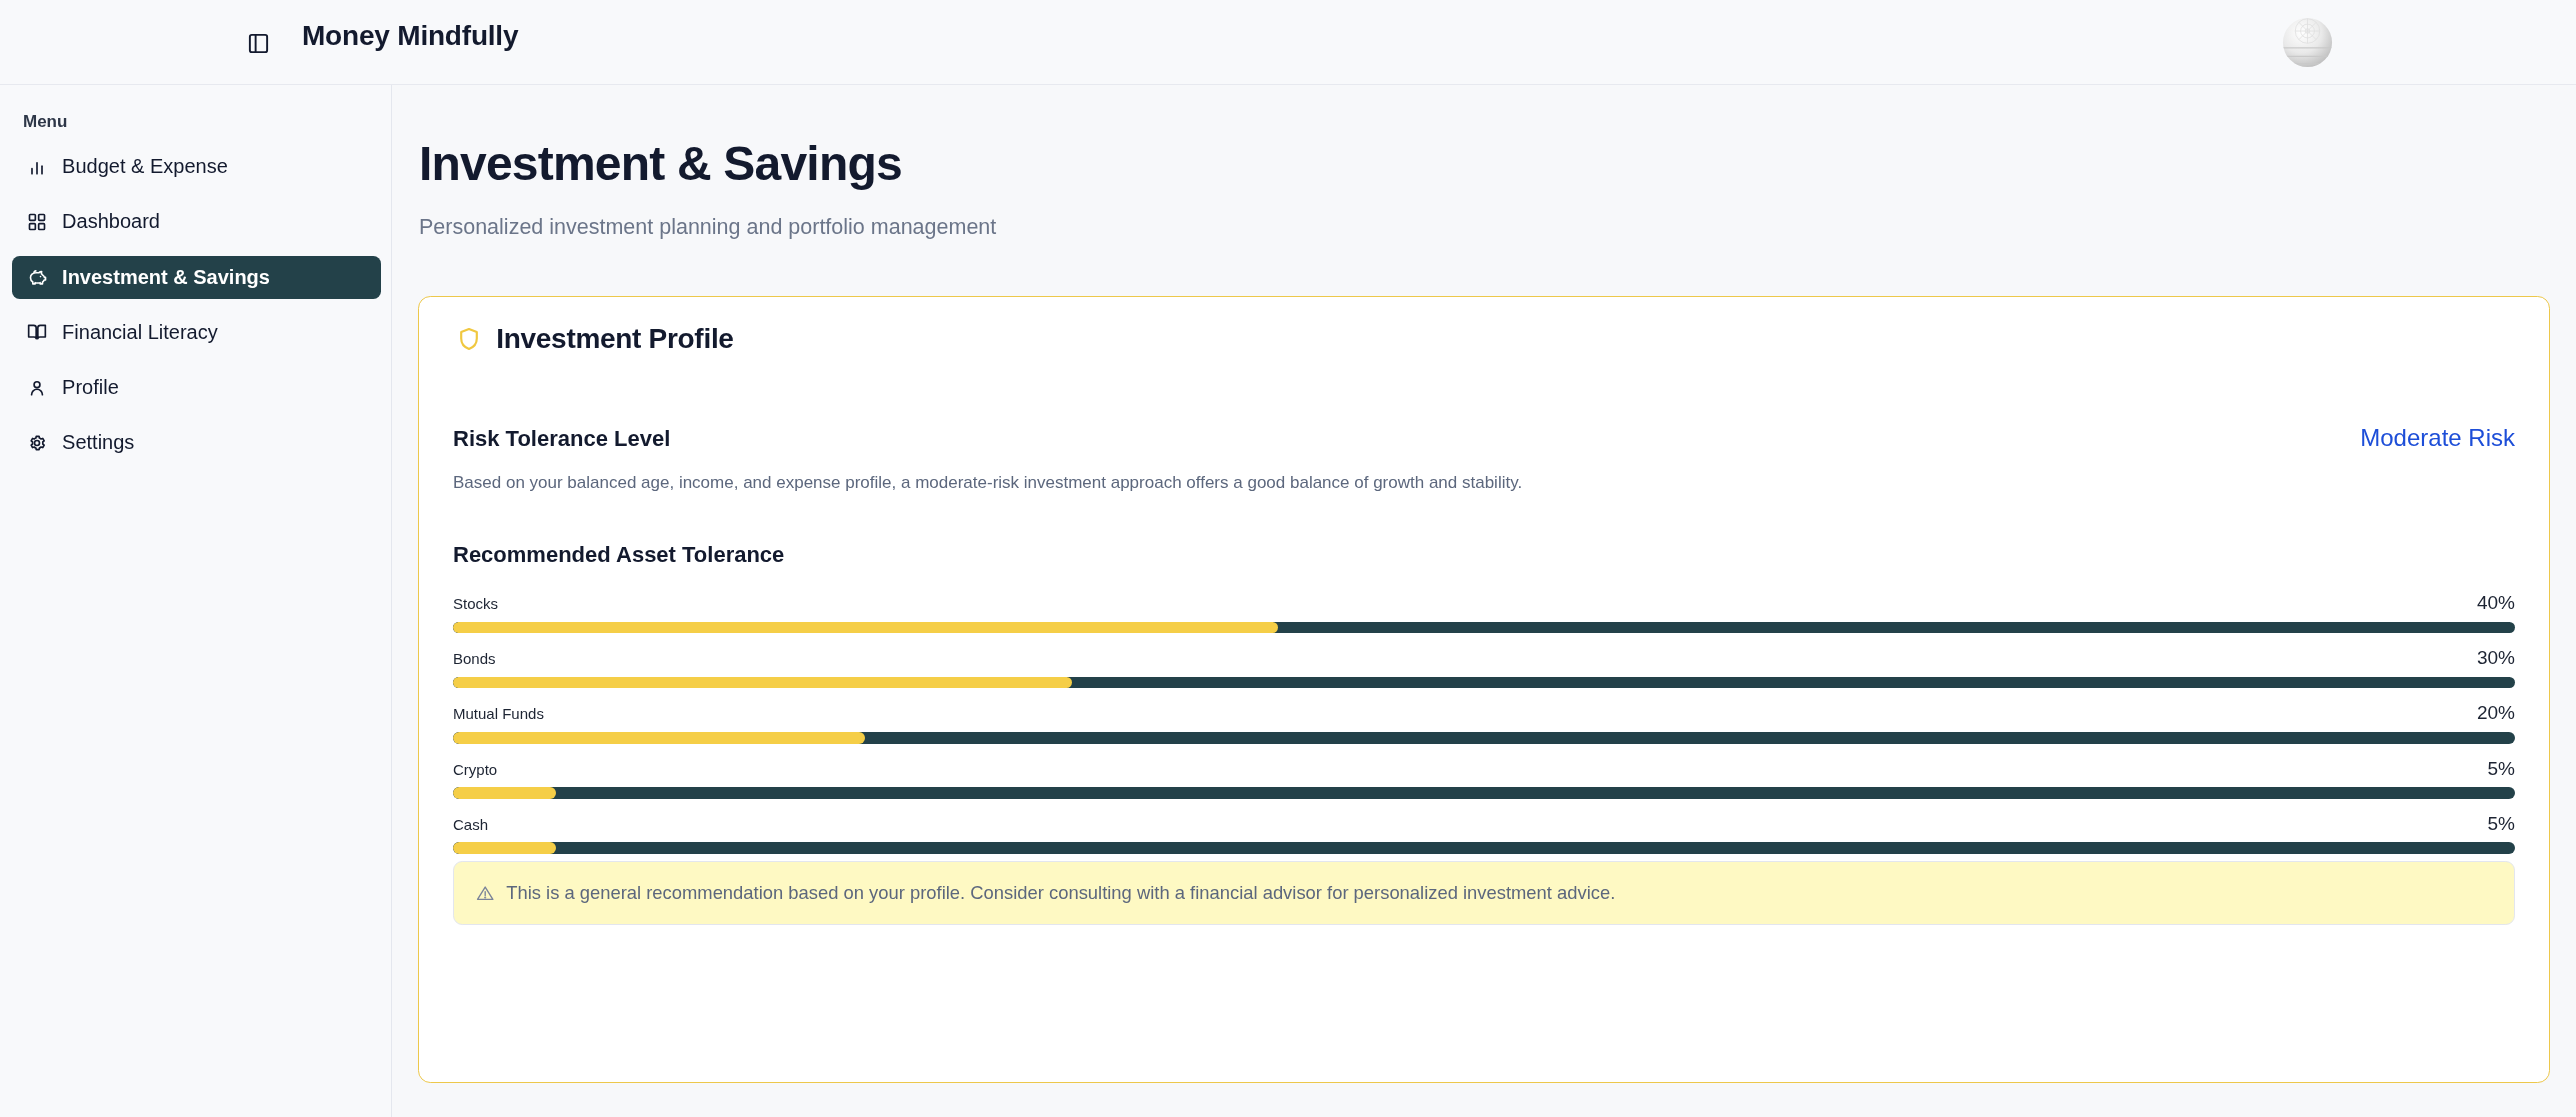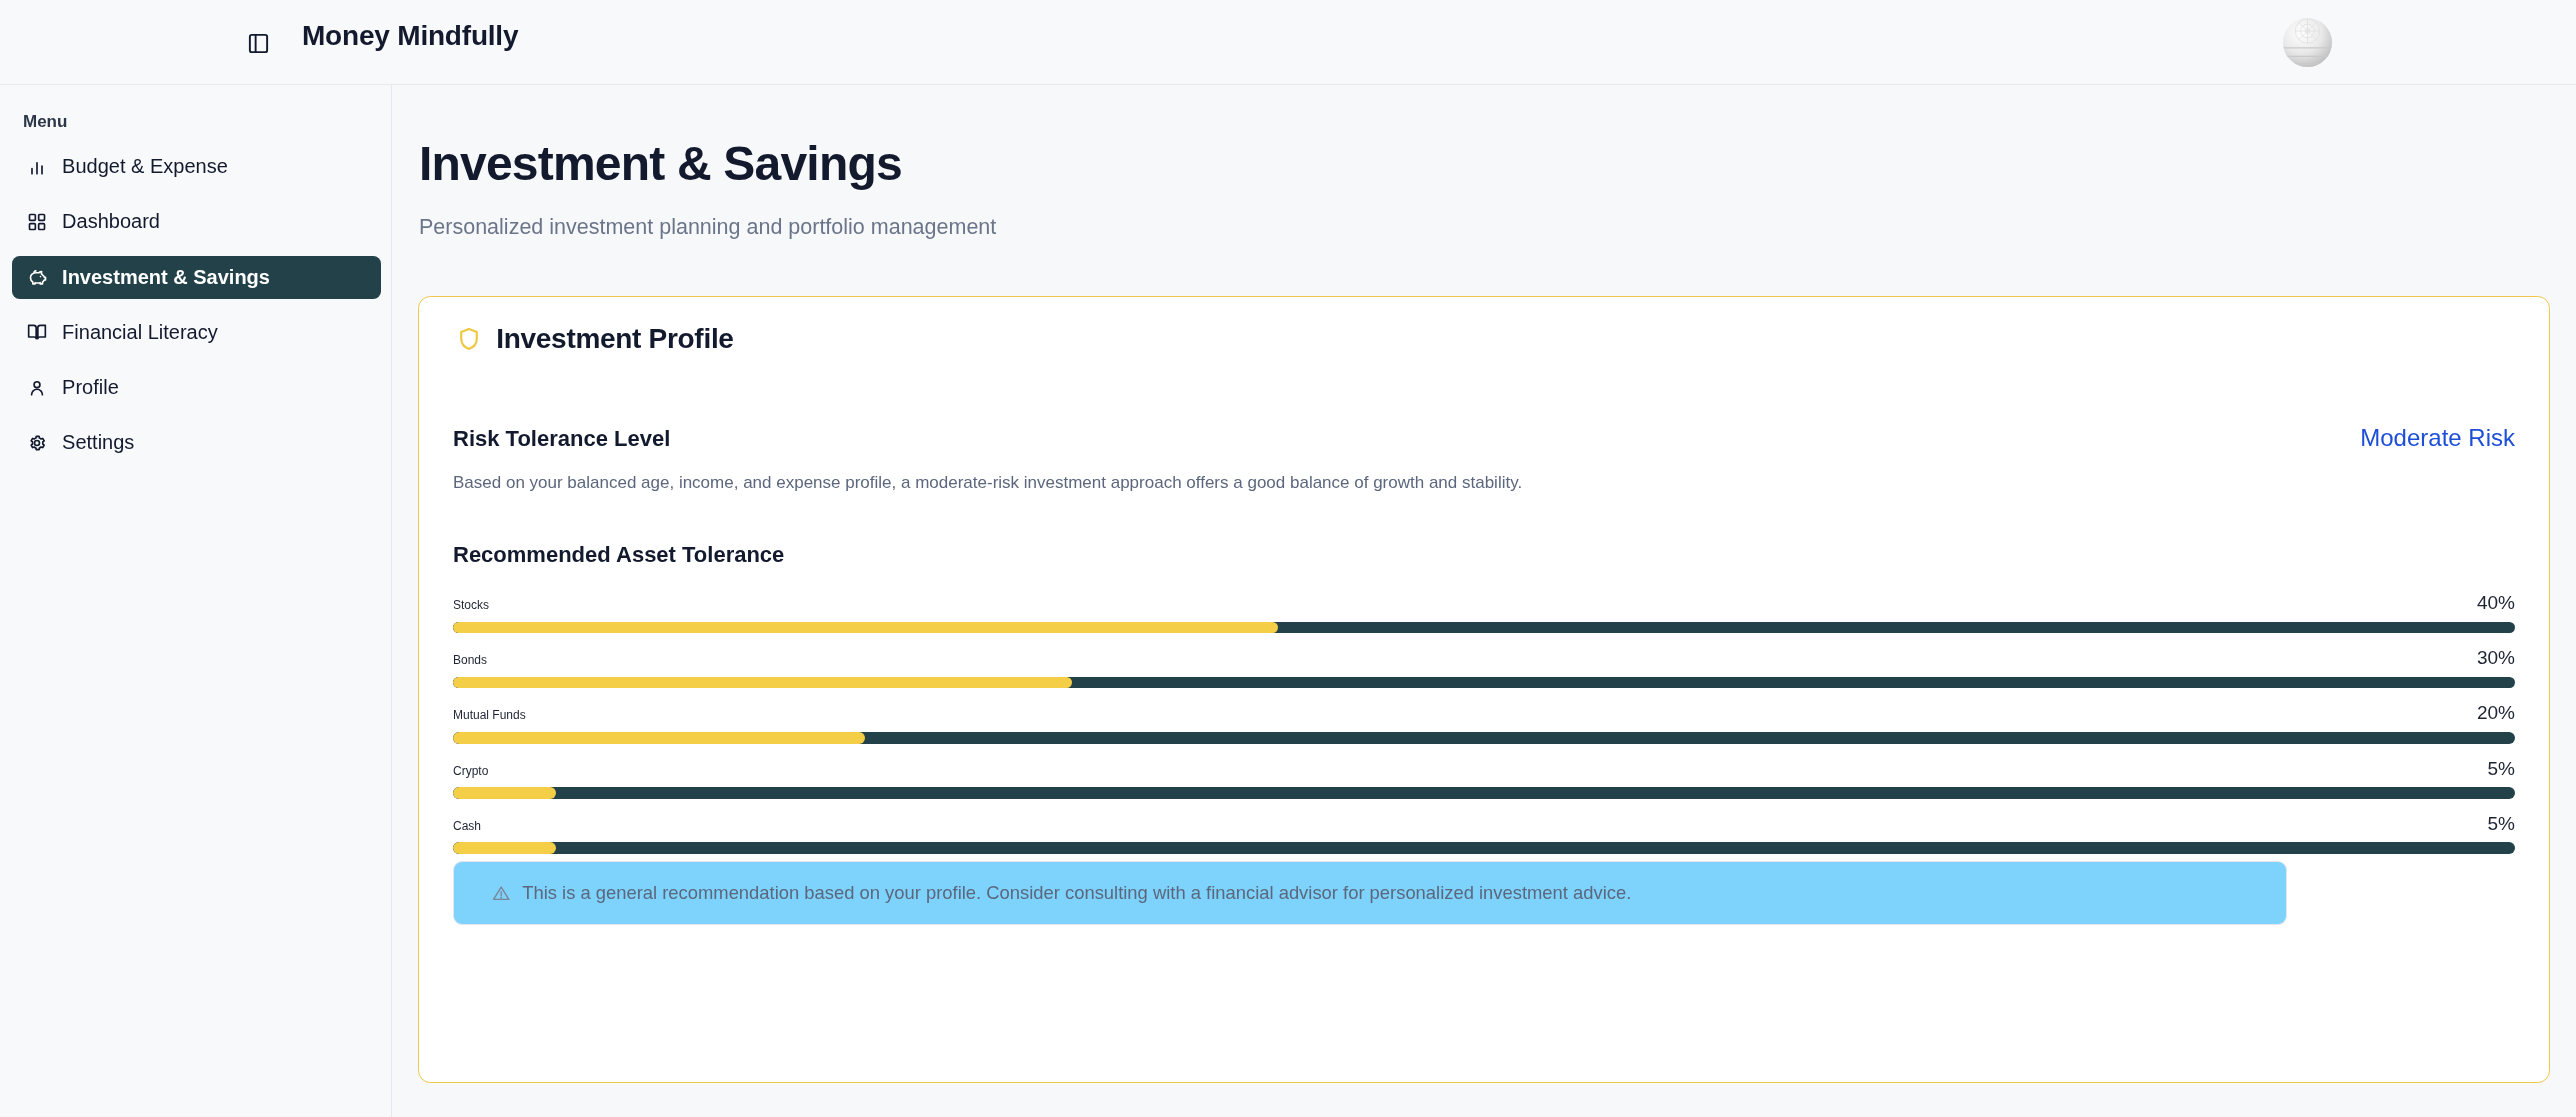--- a/index.html
+++ b/index.html
@@ -111,42 +111,42 @@
   .alloc-title {
     position: absolute; left: 34px; top: 245px;
     font-size: 22px; font-weight: bold; color: #131a2e;
   }
   .alloc-list { position: absolute; left: 34px; top: 295px; width: 2062px; }
   .alloc-row { margin-bottom: 14px; }
   .alloc-head {
     display: flex; justify-content: space-between; align-items: baseline;
     margin-bottom: 7.7px;
   }
-  .alloc-name { font-size: 12px; color: #1d2433; }
+  .alloc-name { font-size: 15px; color: #1d2433; }
   .alloc-pct { font-size: 19px; color: #1d2433; }
   .track {
     width: 100%; height: 11.5px;
     background: #234149;
     border-radius: 6.1px;
     overflow: hidden;
   }
   .fill {
     height: 100%;
     background: #f5ce47;
     border-radius: 6.1px;
   }
 
   .note {
     position: absolute; left: 34px; top: 564px;
-    width: 1834px; height: 64px;
-    background: #7dd3fc;
+    width: 2062px; height: 64px;
+    background: #fef9c3;
     border: 0.8px solid #e3e6ee;
     border-radius: 9.2px;
     display: flex; align-items: center;
-    padding-left: 36px;
+    padding-left: 20px;
   }
   .note .ico { width: 21.5px; height: 21.5px; margin-right: 10.7px; display:flex; align-items:center; justify-content:center;}
   .note .txt { font-size: 18.4px; color: #5c677d; }
 </style>
 </head>
 <body>
 
 <div class="topbar">
   <div class="sidebar-toggle">
     <svg width="23" height="23" viewBox="0 0 24 24" fill="none" stroke="#131a2e" stroke-width="2" stroke-linecap="round" stroke-linejoin="round">

